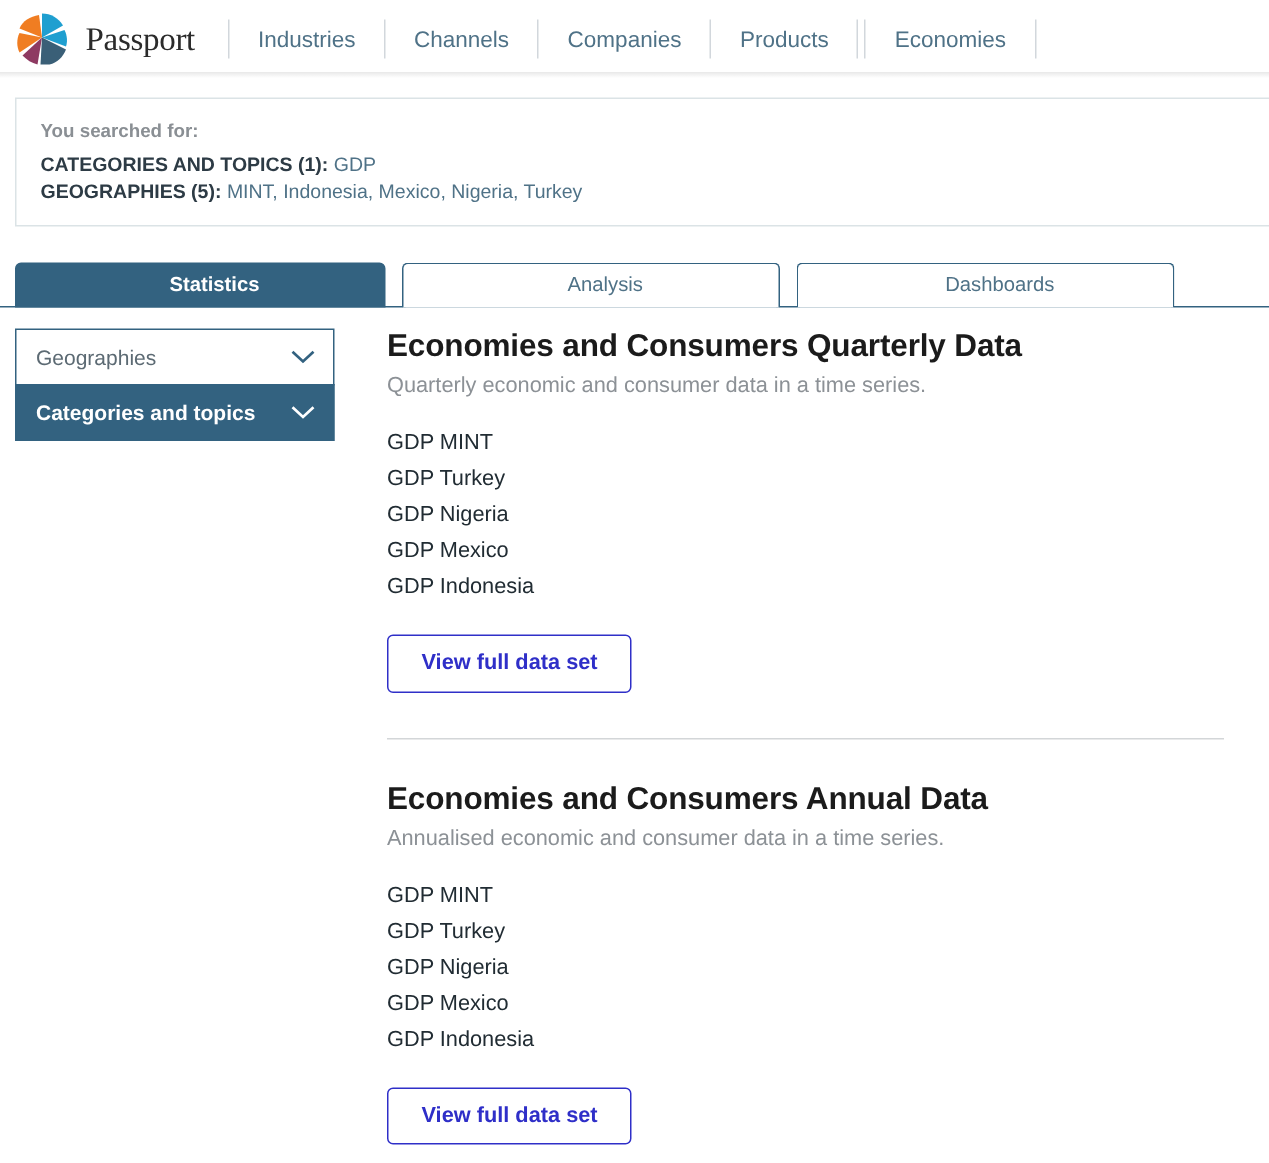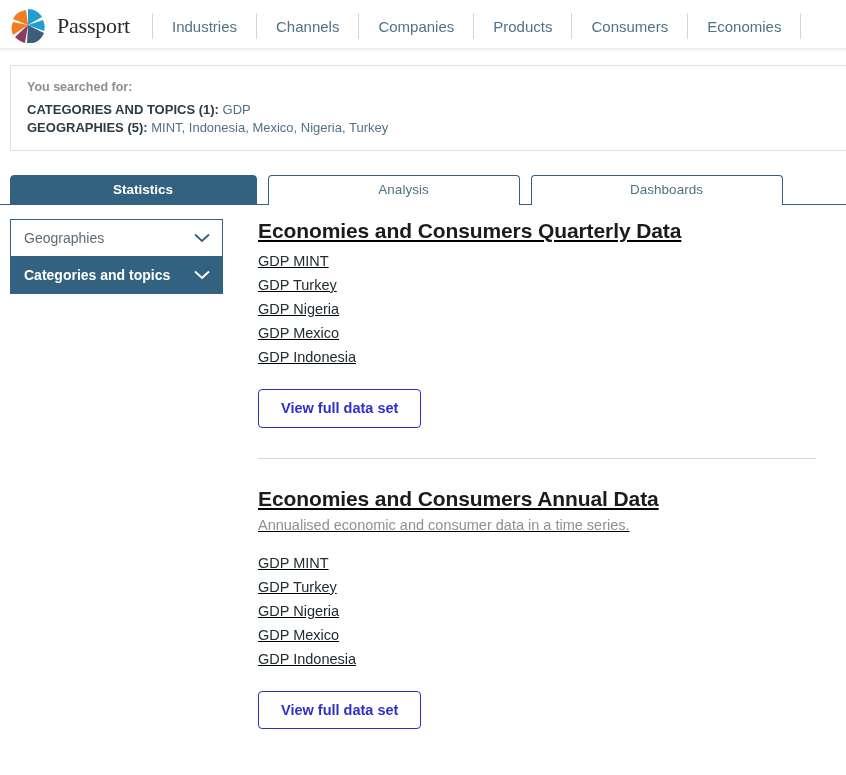--- a/index.html
+++ b/index.html
@@ -169,21 +169,20 @@
     margin-top: -1px;
   }
   .facet-label { flex: 1; }
   .chev { width: 16px; height: 10px; display: block; }
 
   
   .main {
     flex: 1;
     padding-left: 10px;
     padding-right: 30px;
-    text-decoration: underline;
   }
   .ds-title {
     font-size: 21px;
     font-weight: bold;
     color: #1b1b1b;
     letter-spacing: -0.1px;
     margin: 0 0 6px 0;
   }
   .ds-sub {
     font-size: 14.5px;
@@ -237,21 +236,20 @@
   <nav class="nav">
     <div class="nav-sep"></div>
     <div class="nav-item">Industries</div>
     <div class="nav-sep"></div>
     <div class="nav-item">Channels</div>
     <div class="nav-sep"></div>
     <div class="nav-item">Companies</div>
     <div class="nav-sep"></div>
     <div class="nav-item">Products</div>
     <div class="nav-sep"></div>
-    <div class="nav-item">Consumers</div>
     <div class="nav-sep"></div>
     <div class="nav-item">Economies</div>
     <div class="nav-sep"></div>
   </nav>
 </div>
 
 <div class="search-wrap">
   <div class="search-box">
     <div class="searched-label">You searched for:</div>
     <div class="crit-line">
@@ -292,20 +290,21 @@
       <svg class="chev" viewBox="0 0 16 10">
         <path d="M1 1.5 L8 8 L15 1.5" fill="none" stroke="#ffffff" stroke-width="1.8"></path>
       </svg>
     </div>
   </aside>
 
   <main class="main">
 
     <section>
       <h2 class="ds-title">Economies and Consumers Quarterly Data</h2>
+      <div class="ds-sub">Quarterly economic and consumer data in a time series.</div>
       <ul class="ds-list">
         <li class="ds-item">GDP MINT</li>
         <li class="ds-item">GDP Turkey</li>
         <li class="ds-item">GDP Nigeria</li>
         <li class="ds-item">GDP Mexico</li>
         <li class="ds-item">GDP Indonesia</li>
       </ul>
       <button class="view-btn">View full data set</button>
     </section>
 

